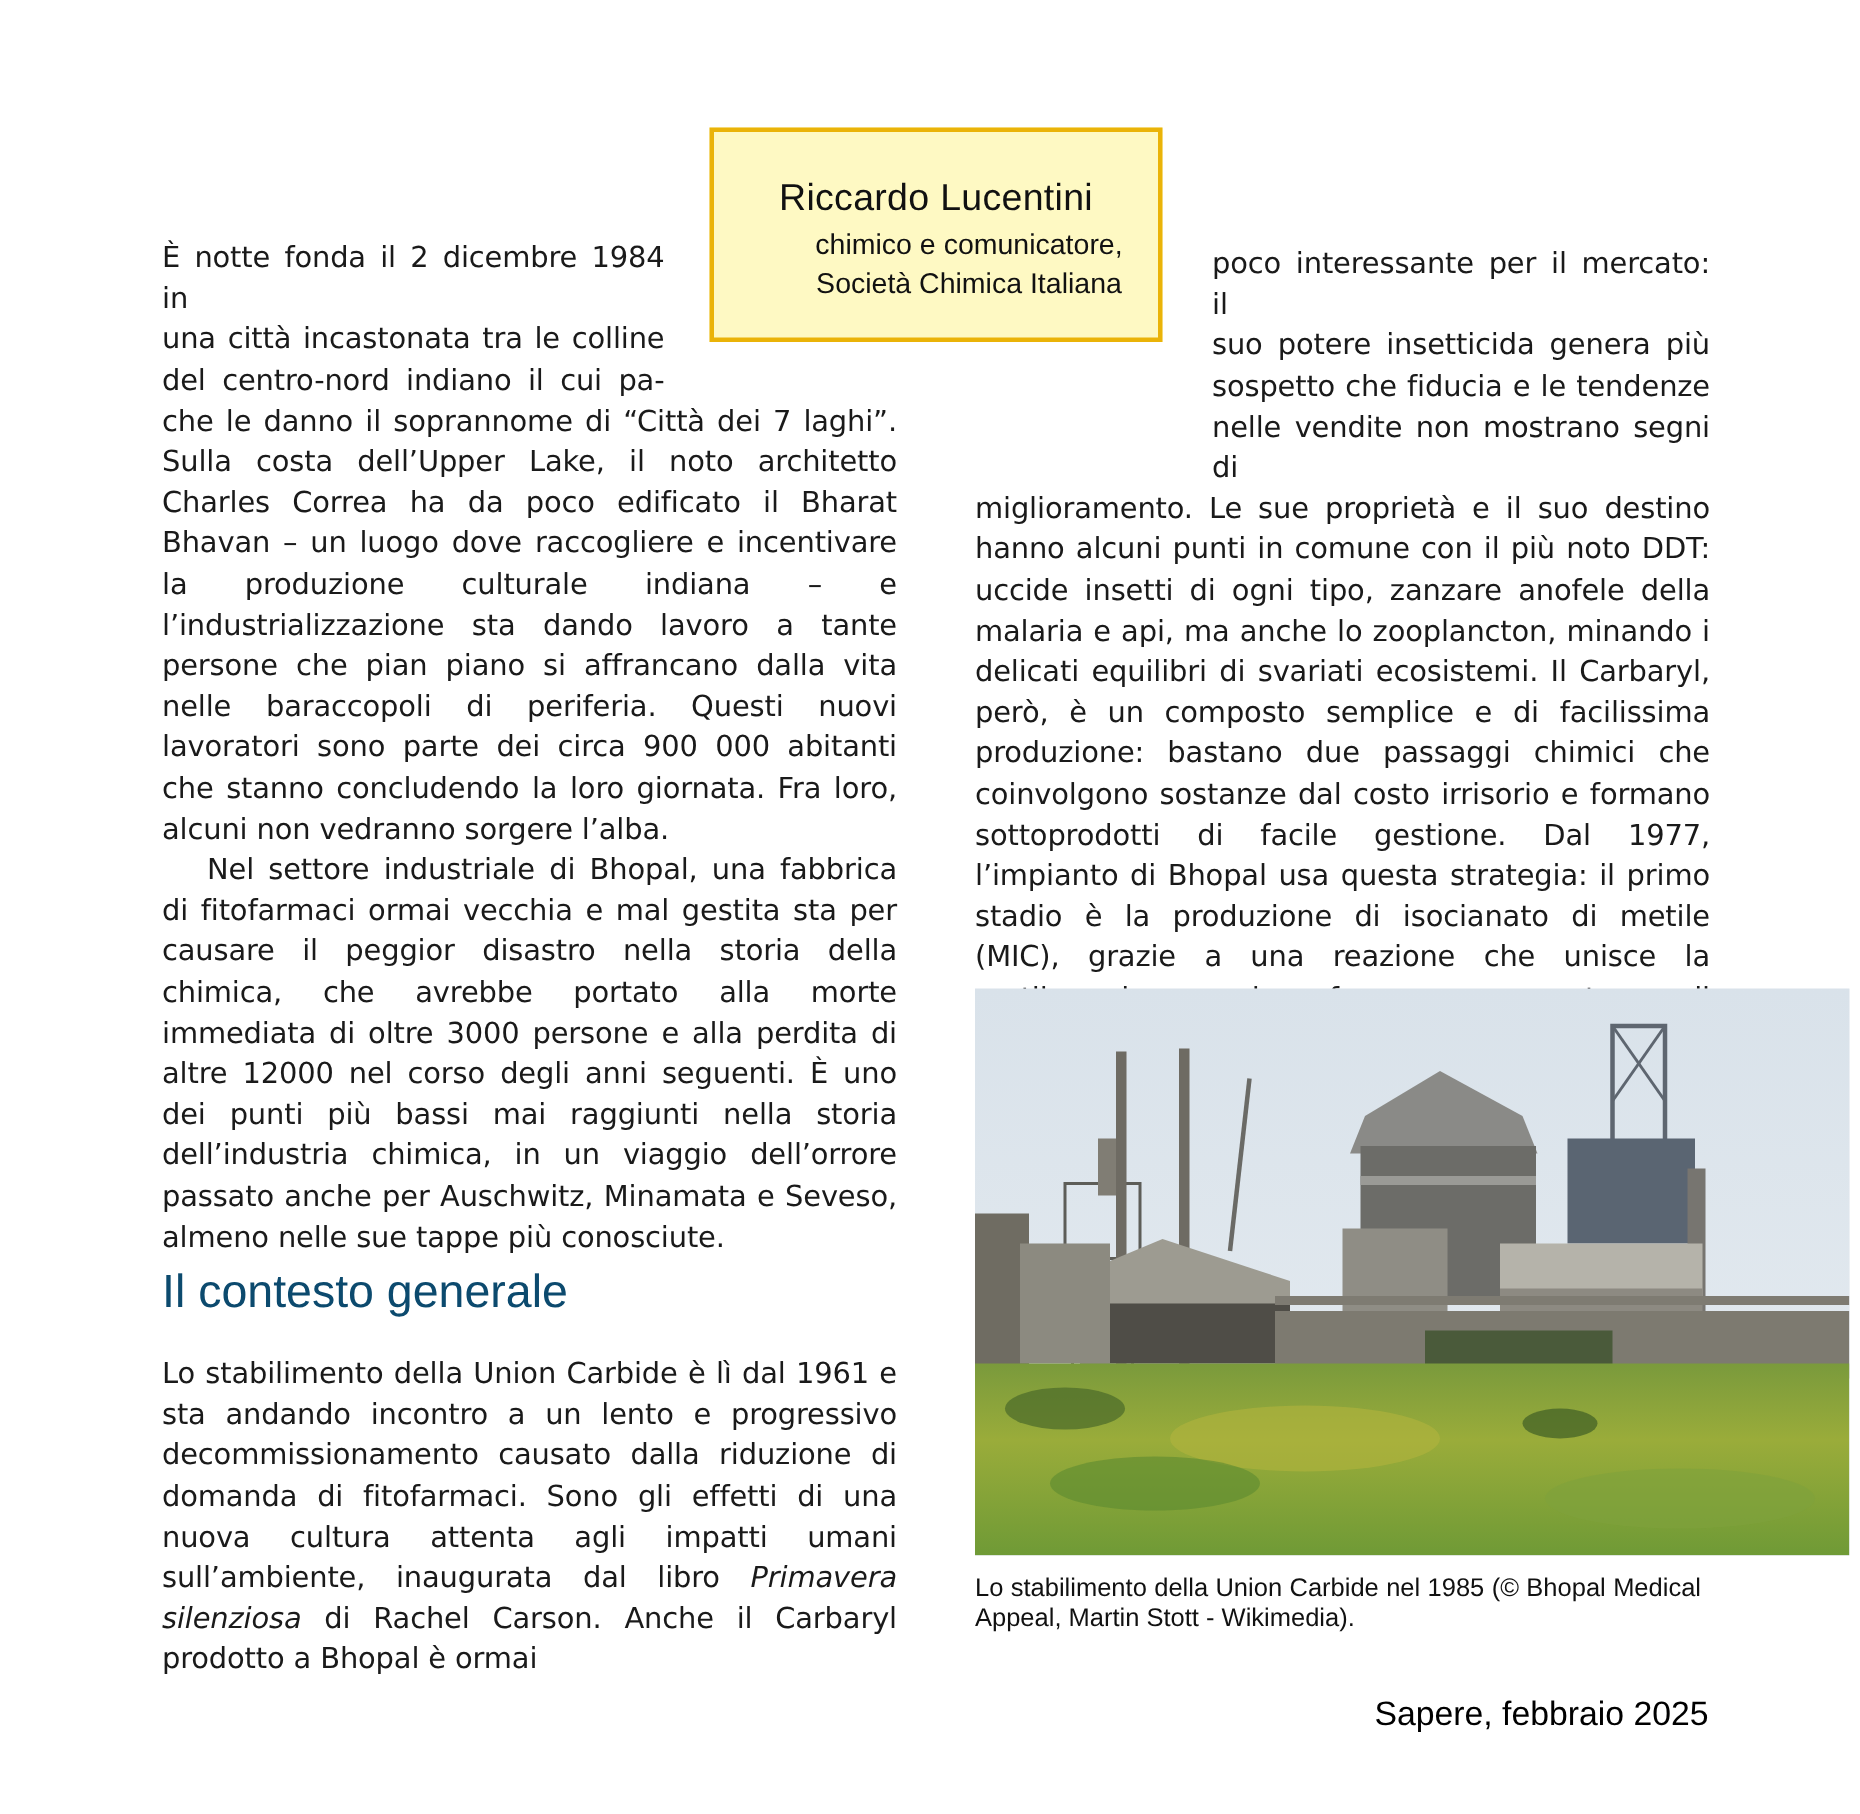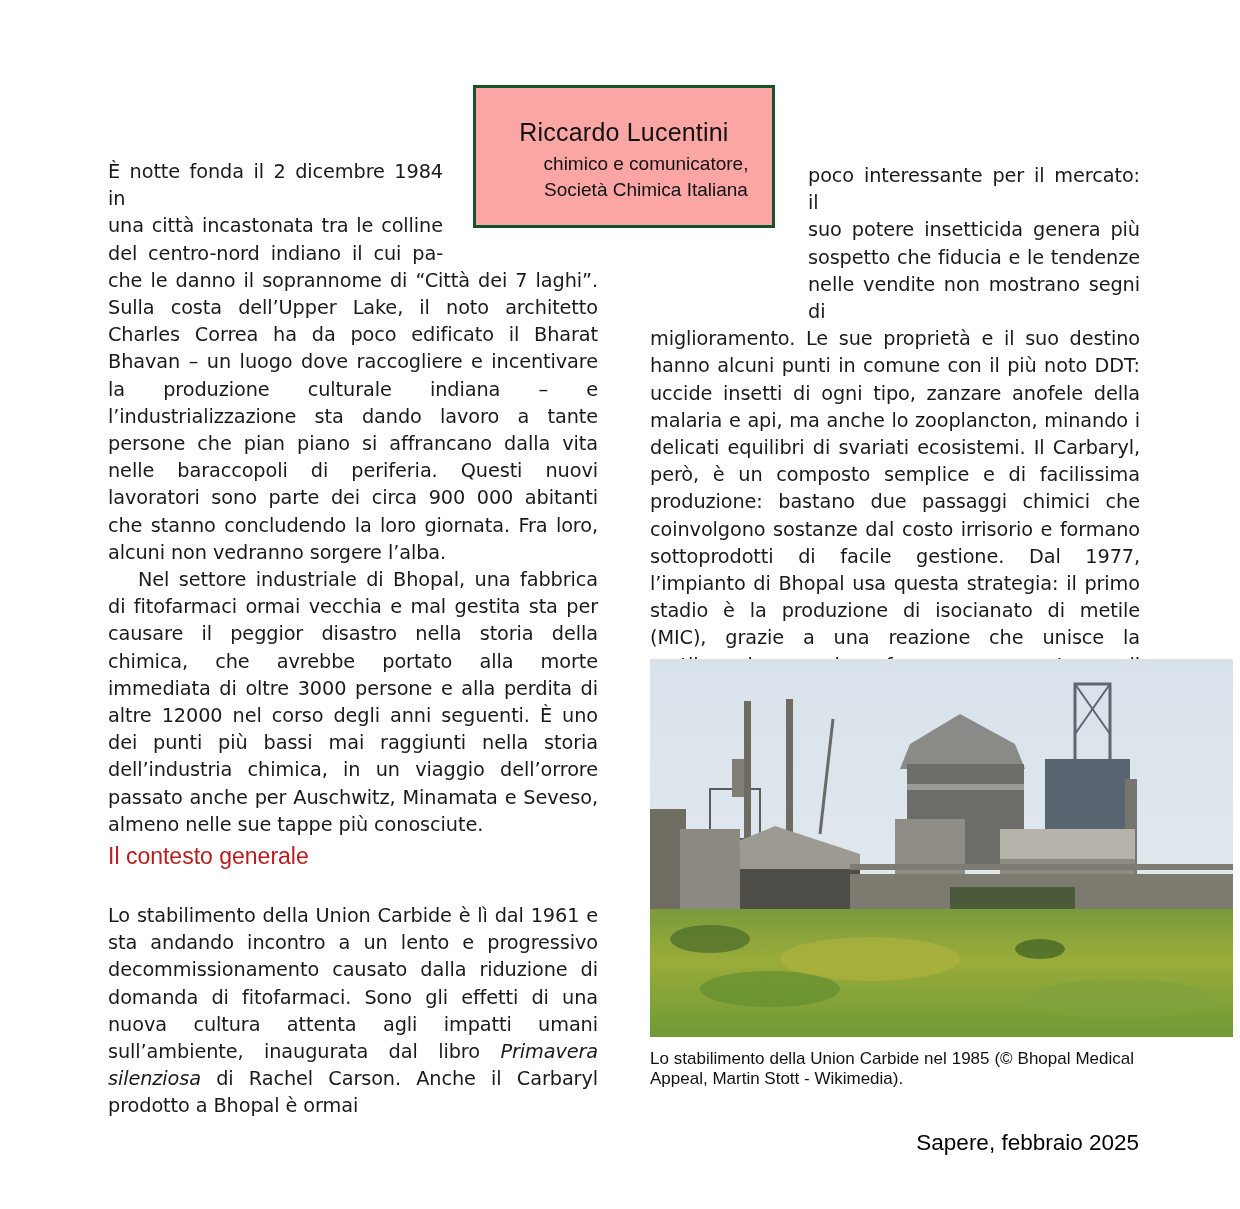--- a/index.html
+++ b/index.html
@@ -1,32 +1,32 @@
 <!DOCTYPE html>
 <html><head>
 <meta charset="utf-8">
 <style>
   html, body { margin:0; padding:0; background:#ffffff; }
   body { width:1240px; height:1209px; position:relative; overflow:hidden;
          font-family:"Liberation Sans", "DejaVu Sans", sans-serif; color:#1a1a1a; }
   .serif { font-family:"DejaVu Sans", "Liberation Sans", sans-serif; }
 
   .author-box { position:absolute; left:473px; top:85px; width:302px; height:143px;
-    border:3px solid #14532d; box-sizing:border-box; background:#fca5a5; text-align:center; }
+    border:3px solid #eab308; box-sizing:border-box; background:#fef9c3; text-align:center; }
   .author-name { margin-top:30px; font-size:25px; font-weight:normal; color:#111; letter-spacing:0.2px; }
   .author-role { font-size:19px; line-height:26px; margin-top:4px; color:#111;padding-left:44px; }
 
   .body-text { font-size:19.3px; line-height:27.2px; text-align:justify; color:#1a1a1a; letter-spacing:-0.1px; }
   .body-text p { margin:0; }
 
   .col-left { position:absolute; left:108px; top:158px; width:490px; }
   .wrap-narrow { width:335px; }
   .indent { text-indent:30px; }
 
-  .section-title { position:absolute; left:108px; top:843px; font-size:23px; color:#b91c1c; font-weight:normal; }
+  .section-title { position:absolute; left:108px; top:843px; font-size:31px; color:#0c4a6e; font-weight:normal; }
   .col-left-2 { position:absolute; left:108px; top:902px; width:490px; }
 
   .col-right { position:absolute; left:650px; top:162px; width:490px; }
   .wrap-right { margin-left:158px; width:332px; }
 
   .photo { position:absolute; left:650px; top:659px; width:583px; height:378px; overflow:hidden; background:#dfe6ee; }
   .caption { position:absolute; left:650px; top:1049px; width:484px; font-size:17px; line-height:20px; color:#111; text-align:justify; }
   .footer { position:absolute; right:101px; top:1130px; font-size:22.5px; color:#000000; }
 </style>
 </head>

